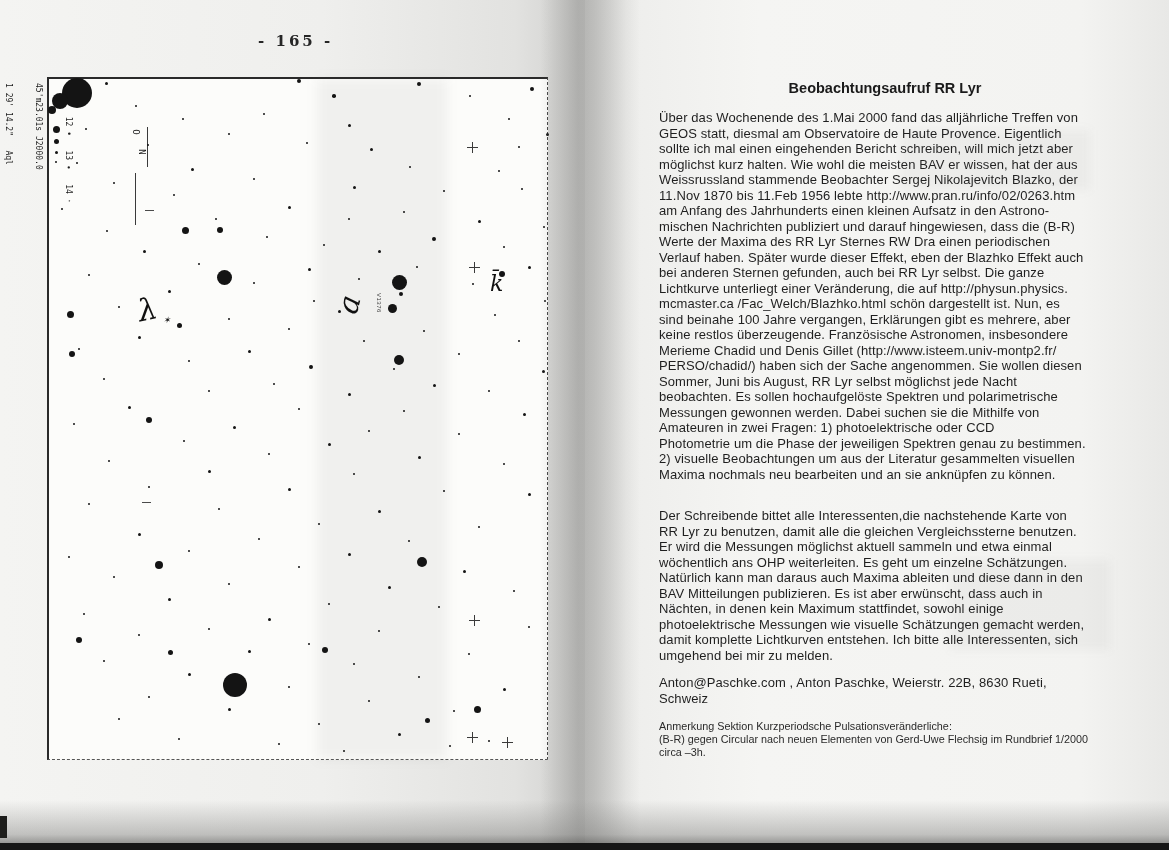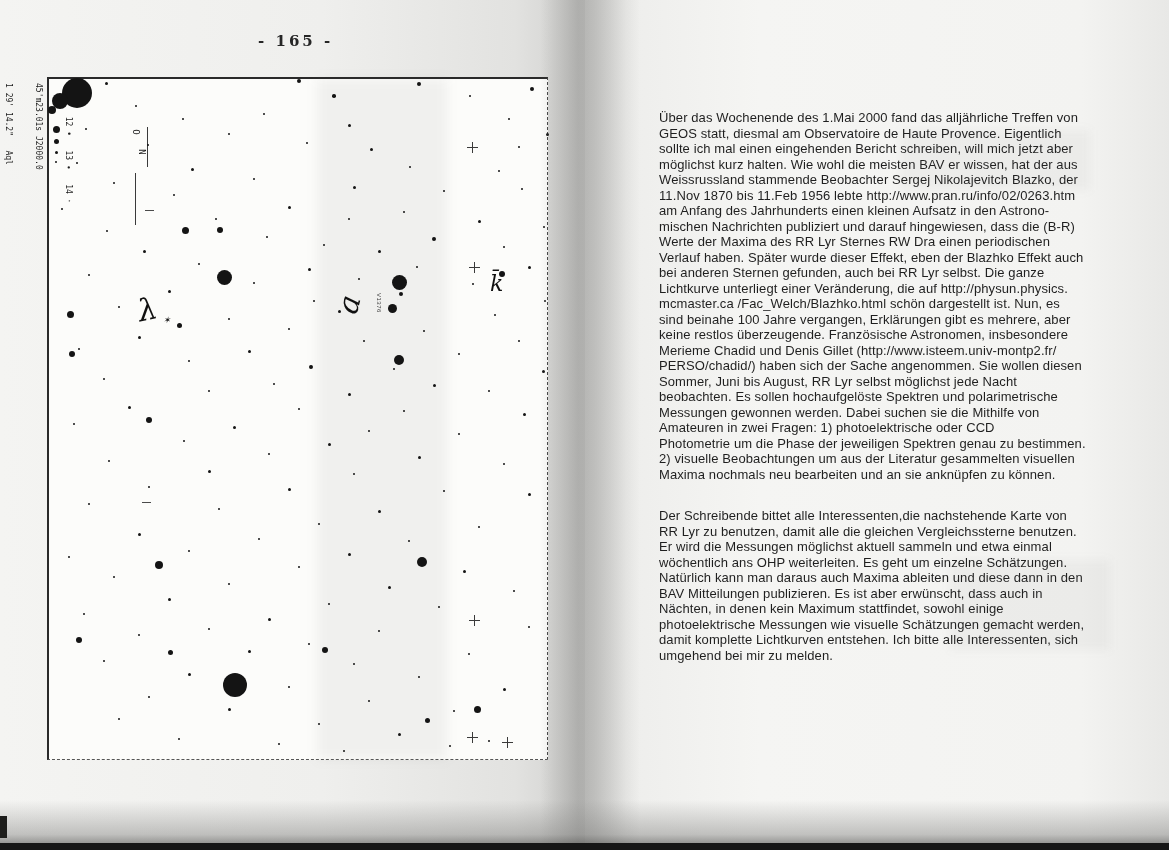--- a/index.html
+++ b/index.html
@@ -268,20 +268,21 @@
         <span class="ann" style="left: 441px; top: 194px; font-size: 22px; transform: rotate(0deg); transform-origin: 0px 0px;">k̄</span>
         <span class="ann sans" style="left: 333px; top: 214px; font-size: 6px; transform: rotate(90deg); transform-origin: 0px 0px;">V1376</span>
       </div>
 
   </div>
 
   <div class="page" id="right-page">
     
   </div>
 
+  <div id="article-title">Beobachtungsaufruf RR Lyr</div>
 
   <div class="rp-text" style="top:110px;">Über das Wochenende des 1.Mai 2000 fand das alljährliche Treffen von
 GEOS statt, diesmal am Observatoire de Haute Provence. Eigentlich
 sollte ich mal einen eingehenden Bericht schreiben, will mich jetzt aber
 möglichst kurz halten. Wie wohl die meisten BAV er wissen, hat der aus
 Weissrussland stammende Beobachter Sergej Nikolajevitch Blazko, der
 11.Nov 1870 bis 11.Feb 1956 lebte  http://www.pran.ru/info/02/0263.htm
 am Anfang des Jahrhunderts einen kleinen Aufsatz in den Astrono-
 mischen Nachrichten publiziert und darauf hingewiesen, dass die (B-R)
 Werte der Maxima des RR Lyr Sternes RW Dra einen periodischen
@@ -303,20 +304,25 @@
   <div class="rp-text" style="top:508px;">Der Schreibende bittet alle Interessenten,die nachstehende Karte von
 RR Lyr zu benutzen, damit alle die gleichen Vergleichssterne benutzen.
 Er wird die Messungen möglichst aktuell sammeln und etwa einmal
 wöchentlich ans OHP weiterleiten. Es geht um einzelne Schätzungen.
 Natürlich kann man daraus auch Maxima ableiten und diese dann in den
 BAV Mitteilungen publizieren. Es ist aber erwünscht, dass auch in
 Nächten, in denen kein Maximum stattfindet, sowohl einige
 photoelektrische Messungen wie visuelle Schätzungen gemacht werden,
 damit komplette Lichtkurven entstehen. Ich bitte alle Interessenten, sich
 umgehend bei mir zu melden.</div>
+  <div class="rp-text" style="top:675px;">Anton@Paschke.com , Anton Paschke, Weierstr. 22B, 8630 Rueti,
+Schweiz</div>
+  <div id="footnote">Anmerkung Sektion Kurzperiodsche Pulsationsveränderliche:
+(B-R) gegen Circular nach neuen Elementen von Gerd-Uwe Flechsig im Rundbrief 1/2000
+circa –3h.</div>
 
   <div class="smudge" style="left:900px;top:130px;width:190px;height:60px;"></div>
   <div class="smudge" style="left:950px;top:560px;width:160px;height:90px;"></div>
 
   <div id="gutter"></div>
   <div id="bottom-fade"></div>
   <div id="bottom-strip"></div>
   <div id="left-edge-nub"></div>
 </div>
 

